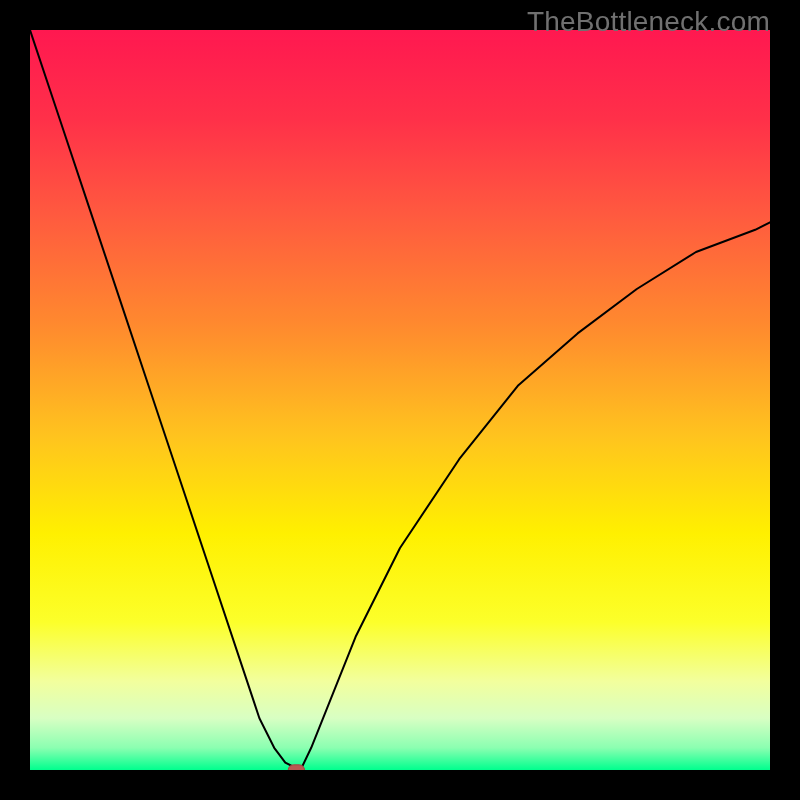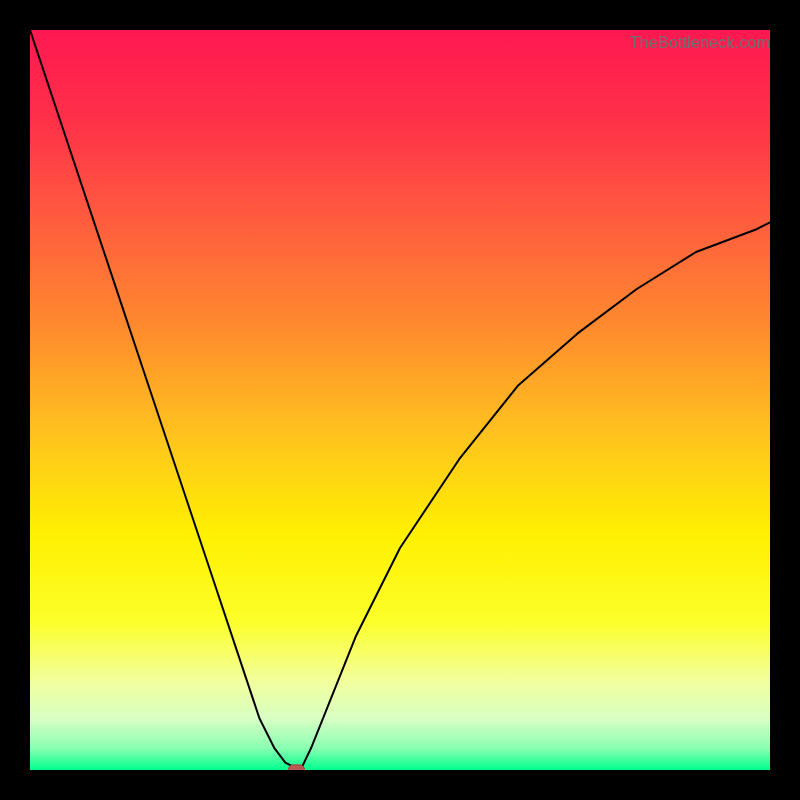--- a/index.html
+++ b/index.html
@@ -17,24 +17,23 @@
     top: 30px;
     width: 740px;
     height: 740px;
     overflow: hidden;
   }
   .watermark {
     position: absolute;
     top: 6px;
     right: 30px;
     color: #707070;
-    font-size: 16px;
+    font-size: 28px;
     font-weight: 500;
     letter-spacing: 0.2px;
-    margin-top: 28px;
   }
   svg { display: block; }
 </style>
 </head>
 <body>
 
 <div class="frame">
 
   <div class="plot-area">
     <svg id="chart-svg" width="740" height="740" viewBox="0 0 740 740">

